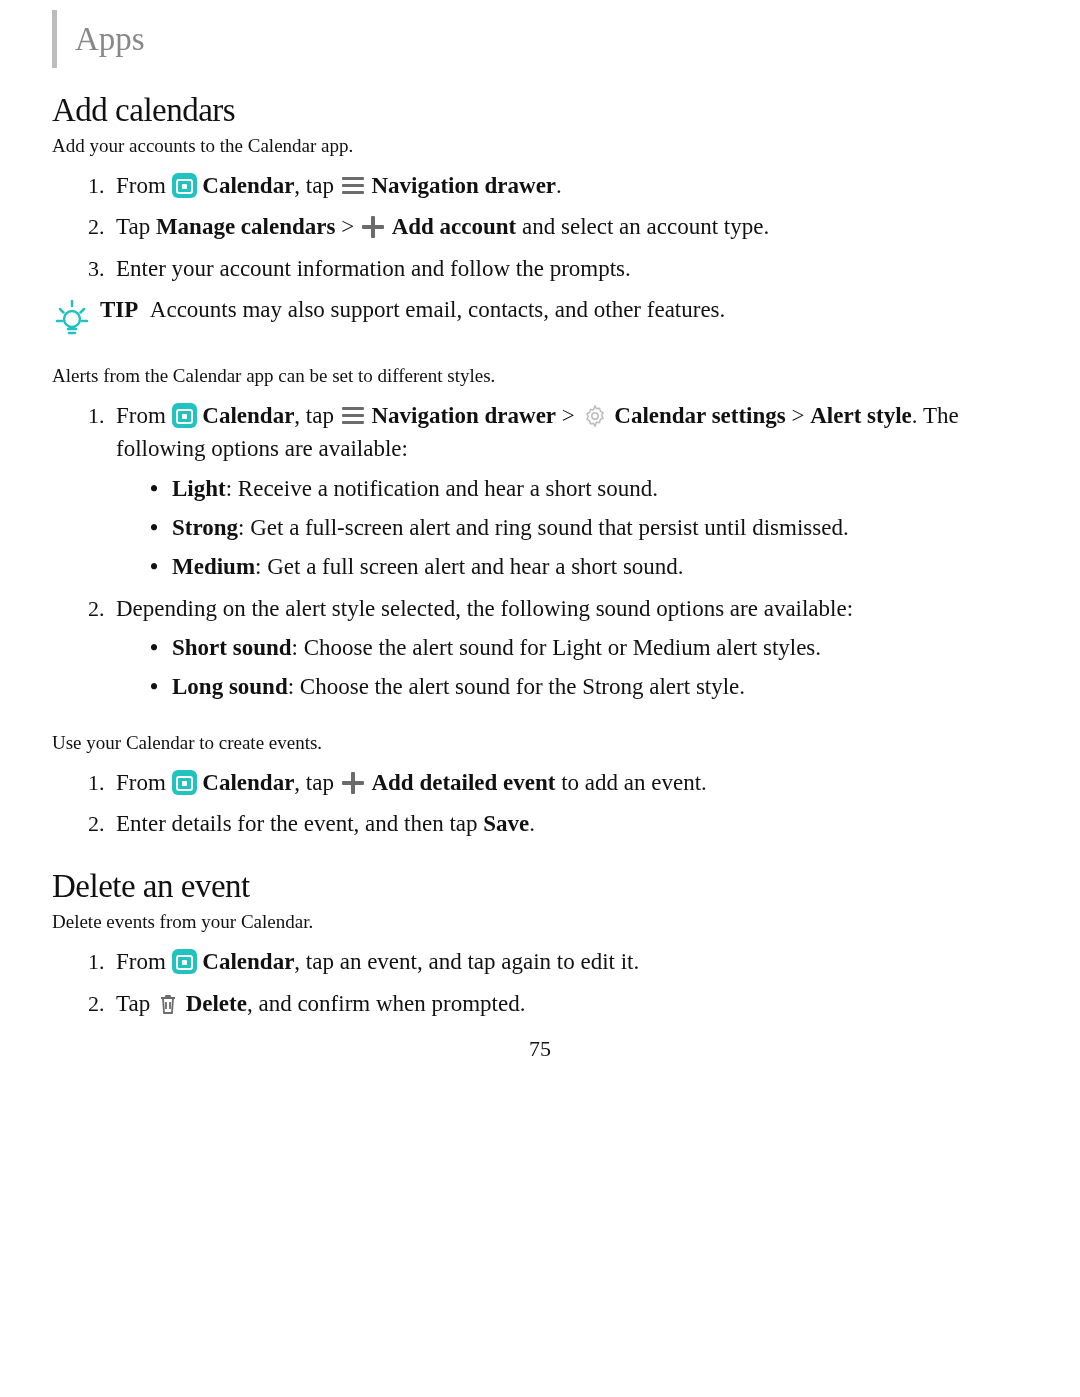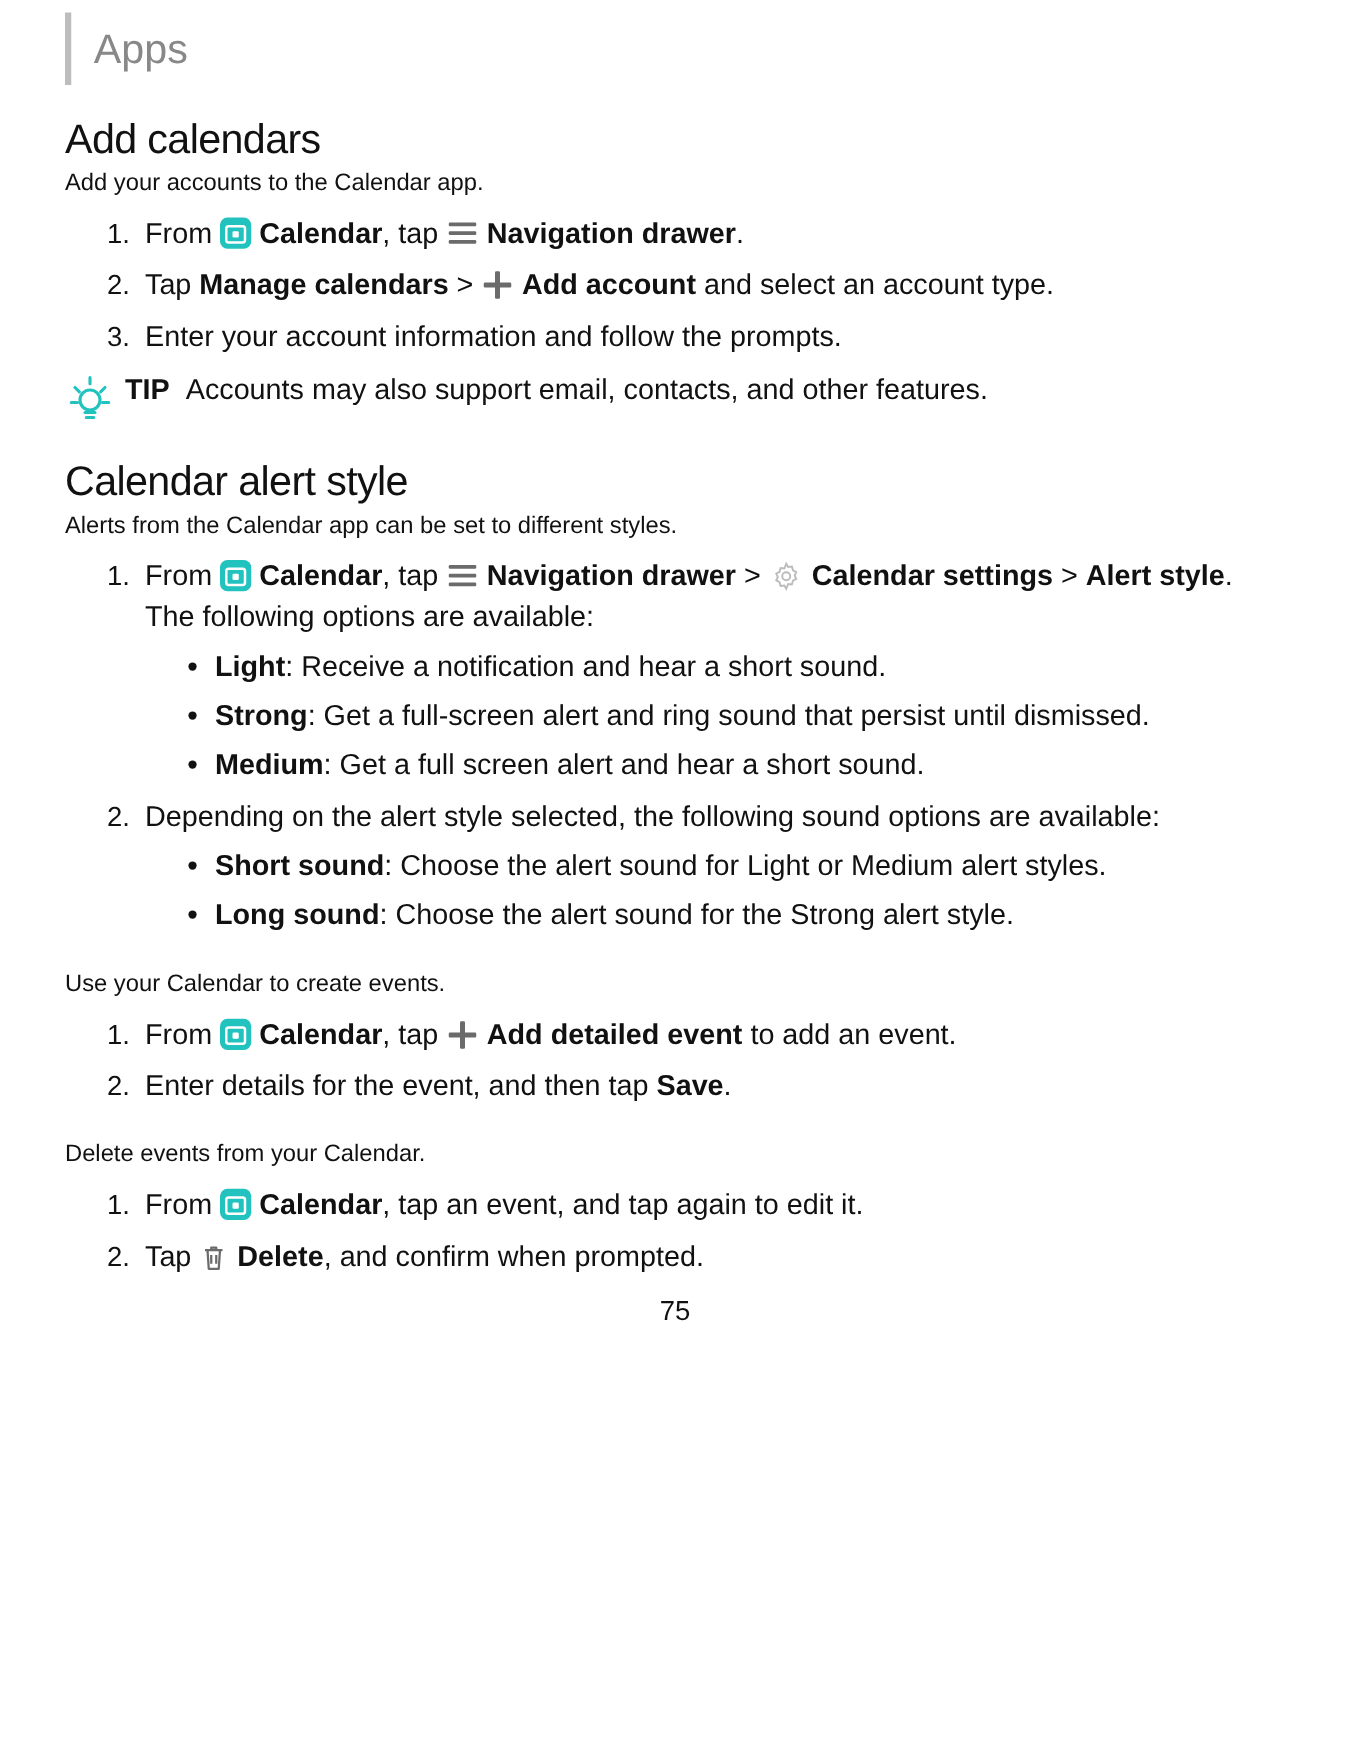--- a/index.html
+++ b/index.html
@@ -1,16 +1,16 @@
 <!DOCTYPE html>
 <html><head>
 <meta charset="utf-8">
 <style>
   html,body{margin:0;padding:0;background:#fff;}
-  .page{width:1080px;height:1092px;position:relative;font-family:Liberation Sans, sans-serif;color:#111;box-sizing:border-box;}
+  .page{width:1080px;height:1092px;position:relative;font-family:Liberation Serif, serif;color:#111;box-sizing:border-box;}
   .header{position:absolute;left:52px;top:10px;display:flex;align-items:center;}
   .header .rule{width:5px;height:58px;background:#bdbdbd;margin-right:18px;}
   .header .txt{font-size:33px;color:#888;font-weight:400;}
   .body{position:absolute;left:52px;right:52px;top:92px;}
   h2{font-size:33px;font-weight:500;margin:0 0 6px 0;letter-spacing:-0.5px;}
   p.lead{font-size:19px;margin:0 0 12px 0;}
   ol{margin:6px 0 10px 0;padding-left:58px;font-size:23px;}
   ol>li{margin:8px 0;padding-left:6px;line-height:1.45;}
   ol>li::marker{font-size:22px;}
   ul.sub{list-style:none;margin:6px 0 4px 0;padding-left:34px;font-size:23px;}
@@ -76,21 +76,20 @@
                 <path d="M16 32h8M17 36h6"></path>
           <path d="M20 4v5M8 12l3.5 3.5M32 12l-3.5 3.5M5 24h5M30 24h5"></path>
         </g>
             </svg>
       </span>
       <span class="tipTxt"><span class="b">TIP</span>&nbsp;&nbsp;<span>Accounts may also support email, contacts, and other features.</span></span>
     </div>
   </div>
 
   <div class="sec">
-    <h2>Calendar alert style</h2>
     <p class="lead">Alerts from the Calendar app can be set to different styles.</p>
     <ol>
       <li>
         <span>From </span>
         <span class="ico cal"></span>
         <span class="b">Calendar</span><span>, tap </span>
         <span class="ico nav"><span></span></span>
         <span class="b">Navigation drawer</span><span> &gt; </span>
         <span class="ico gear">
           <svg viewBox="0 0 24 24">
@@ -127,20 +126,21 @@
         <span class="ico plus"></span>
         <span class="b">Add detailed event</span><span> to add an event.</span>
       </li>
       <li>
         <span>Enter details for the event, and then tap </span><span class="b">Save</span><span>.</span>
       </li>
     </ol>
   </div>
 
   <div class="sec">
+    <h2>Delete an event</h2>
     <p class="lead">Delete events from your Calendar.</p>
     <ol>
       <li>
         <span>From </span>
         <span class="ico cal"></span>
         <span class="b">Calendar</span><span>, tap an event, and tap again to edit it.</span>
       </li>
       <li>
         <span>Tap </span>
         <span class="ico trash">

